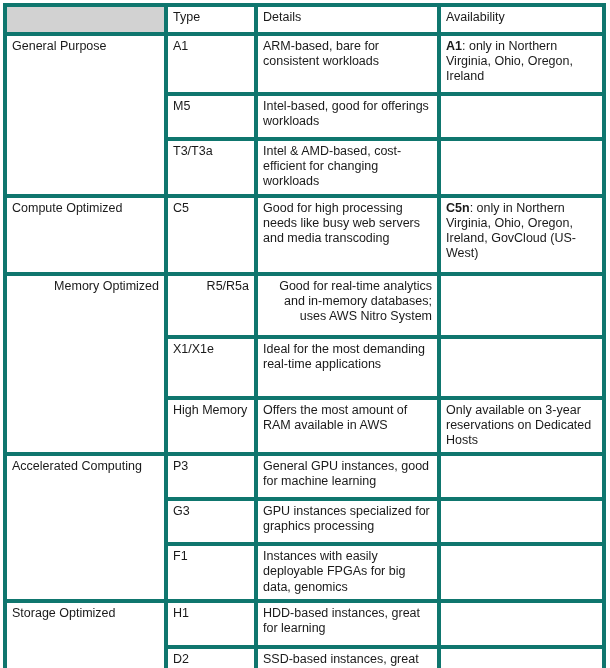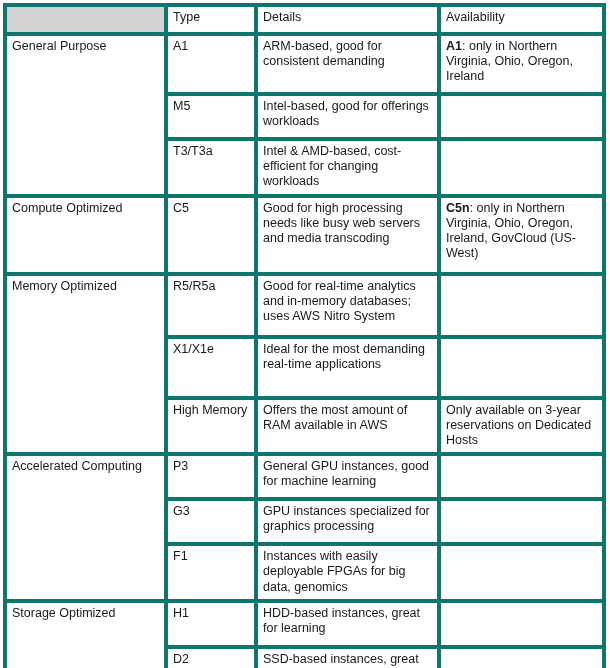--- a/index.html
+++ b/index.html
@@ -64,21 +64,21 @@
   td.type-cell { white-space: nowrap; }
   td.details-cell { }
   td.avail-cell { }
   .strong { font-weight: bold; }
 
   
   tr.r-a1 td        { height: 49px; }
   tr.r-m5 td        { height: 34px; margin-top: 43px; }
   tr.r-t3 td        { height: 45px; }
   tr.r-c5 td        { height: 67px; }
-  tr.r-r5 td        { height: 52px; }
+  tr.r-r5 td        { height: 52px; text-align: right; }
   tr.r-x1 td        { height: 50px; }
   tr.r-hm td        { height: 44px; }
   tr.r-p3 td        { height: 34px; }
   tr.r-g3 td        { height: 34px; }
   tr.r-f1 td        { height: 42px; }
   tr.r-h1 td        { height: 35px; }
   tr.r-d2 td        { height: 35px; }
   tr.r-i3 td        { height: 63px; }
 </style>
 </head>
@@ -98,21 +98,21 @@
         <th>Type</th>
         <th>Details</th>
         <th>Availability</th>
       </tr>
     </thead>
     <tbody>
 
       <tr class="r-a1">
         <td class="category-cell" rowspan="3">General Purpose</td>
         <td class="type-cell">A1</td>
-        <td class="details-cell">ARM-based, good for consistent demanding</td>
+        <td class="details-cell">ARM-based, bare for consistent workloads</td>
         <td class="avail-cell"><span class="strong">A1</span><span>: only in Northern Virginia, Ohio, Oregon, Ireland</span></td>
       </tr>
       <tr class="r-m5">
         <td class="type-cell">M5</td>
         <td class="details-cell">Intel-based, good for offerings workloads</td>
         <td class="avail-cell"><span class="strong"></span><span></span></td>
       </tr>
       <tr class="r-t3">
         <td class="type-cell">T3/T3a</td>
         <td class="details-cell">Intel &amp; AMD-based, cost-efficient for changing workloads</td>

